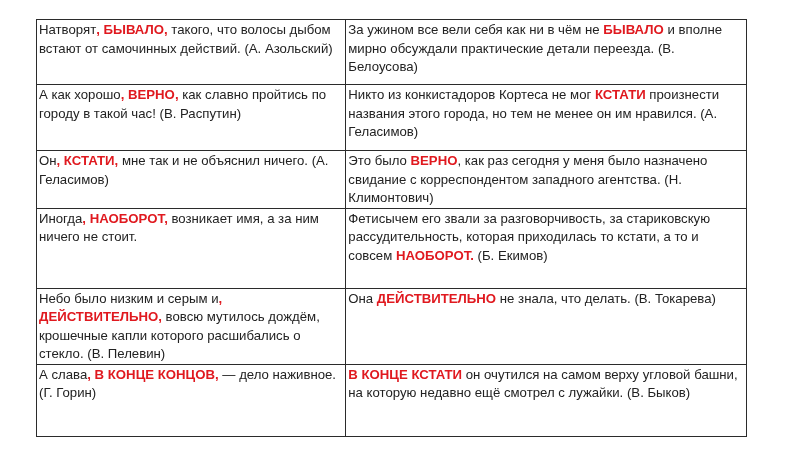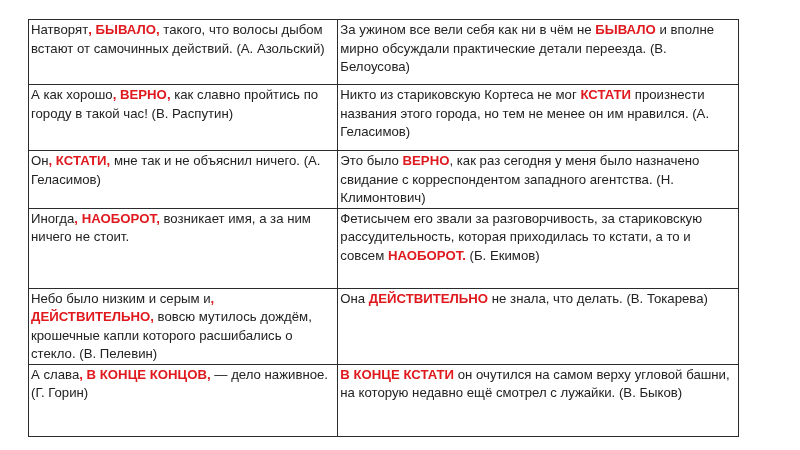--- a/index.html
+++ b/index.html
@@ -10,21 +10,21 @@
       background: #ffffff;
       overflow: hidden;
     }
     body {
       position: relative;
       font-family: "Liberation Sans", "DejaVu Sans", sans-serif;
       color: #222222;
     }
     .table {
       position: absolute;
-      left: 28px;
+      left: 36px;
       top: 19px;
       width: 711px;
       border-collapse: collapse;
       table-layout: fixed;
     }
     .table td {
       border: 1.5px solid #2b2b2b;
       vertical-align: top;
       padding: 1px 2px 0 2px;
       font-size: 13.2px;
@@ -47,21 +47,21 @@
     <col class="col-left">
     <col class="col-right">
   </colgroup>
   <tbody>
     <tr style="height:65px;">
       <td><span>Натворят</span><span class="hl">, БЫВАЛО,</span><span> такого, что волосы дыбом встают от самочинных действий. (А. Азольский)</span></td>
       <td><span>За ужином все вели себя как ни в чём не </span><span class="hl">БЫВАЛО</span><span> и вполне мирно обсуждали практические детали переезда. (В. Белоусова)</span></td>
     </tr>
     <tr style="height:66px;">
       <td><span>А как хорошо</span><span class="hl">, ВЕРНО,</span><span> как славно пройтись по городу в такой час! (В. Распутин)</span></td>
-      <td><span>Никто из стариковскую Кортеса не мог </span><span class="hl">КСТАТИ</span><span> произнести названия этого города, но тем не менее он им нравился. (А. Геласимов)</span></td>
+      <td><span>Никто из конкистадоров Кортеса не мог </span><span class="hl">КСТАТИ</span><span> произнести названия этого города, но тем не менее он им нравился. (А. Геласимов)</span></td>
     </tr>
     <tr style="height:57px;margin-top:24px;">
       <td><span>Он</span><span class="hl">, КСТАТИ,</span><span> мне так и не объяснил ничего. (А. Геласимов)</span></td>
       <td><span>Это было </span><span class="hl">ВЕРНО</span><span>, как раз сегодня у меня было назначено свидание с корреспондентом западного агентства. (Н. Климонтович)</span></td>
     </tr>
     <tr style="height:80px;margin-left:15px;">
       <td><span>Иногда</span><span class="hl">, НАОБОРОТ,</span><span> возникает имя, а за ним ничего не стоит.</span></td>
       <td><span>Фетисычем его звали за разговорчивость, за стариковскую рассудительность, которая приходилась то кстати, а то и совсем </span><span class="hl">НАОБОРОТ.</span><span> (Б. Екимов)</span></td>
     </tr>
     <tr style="height:71px;">

